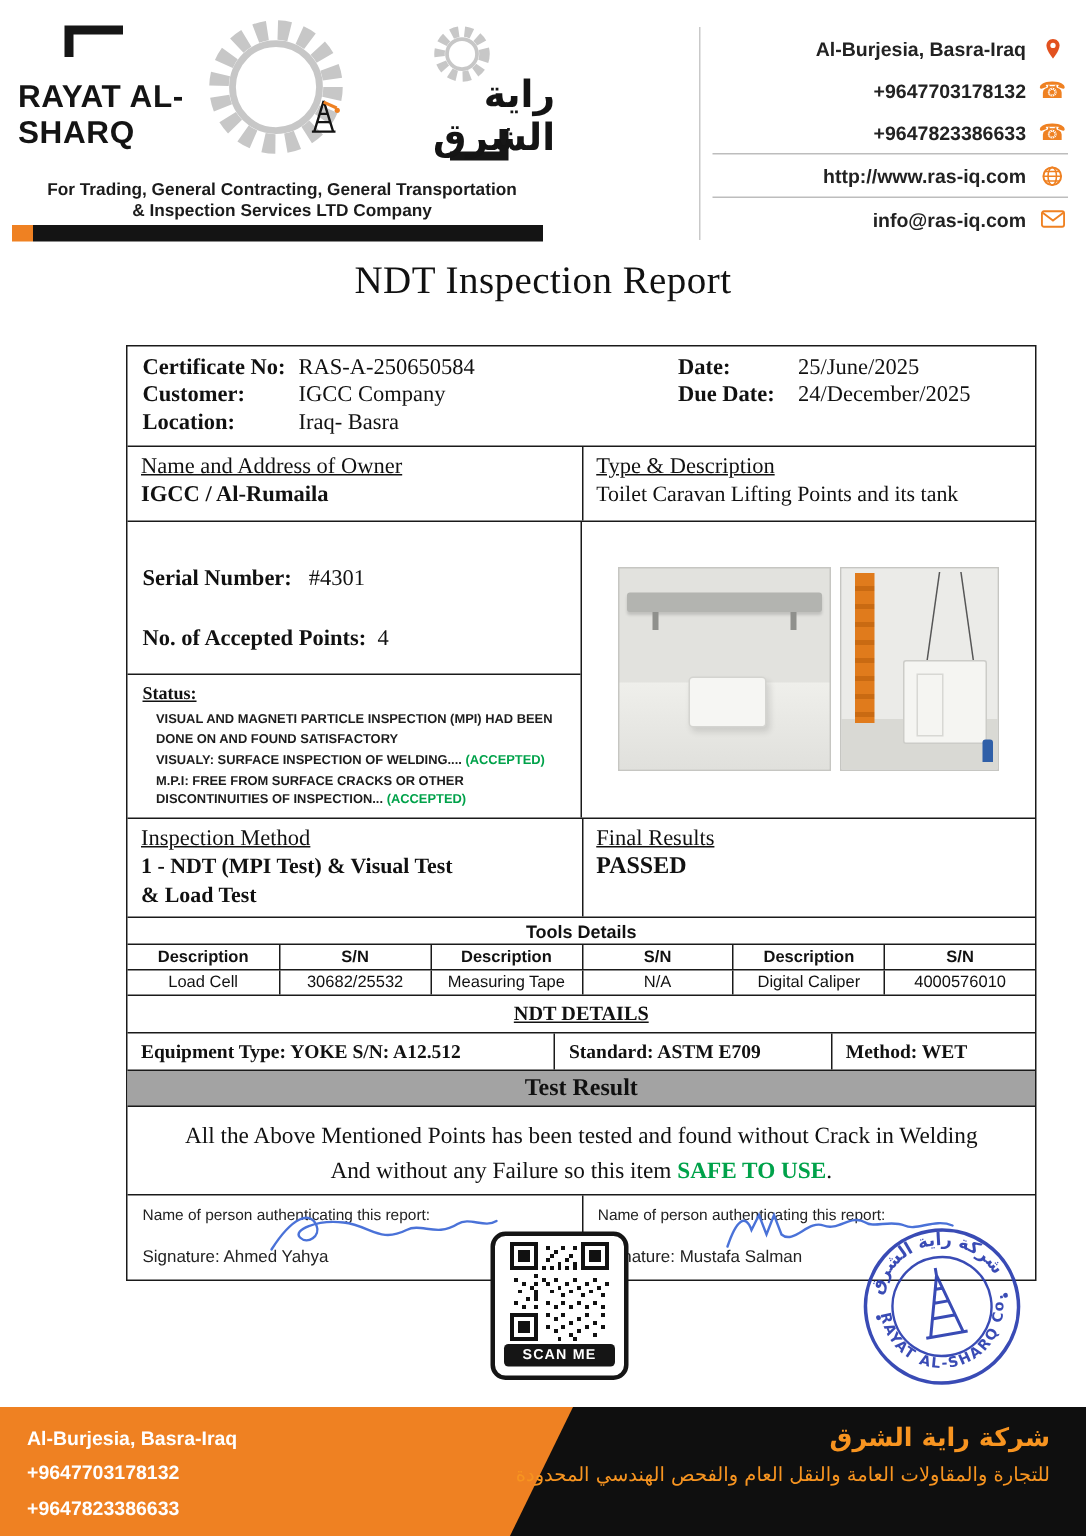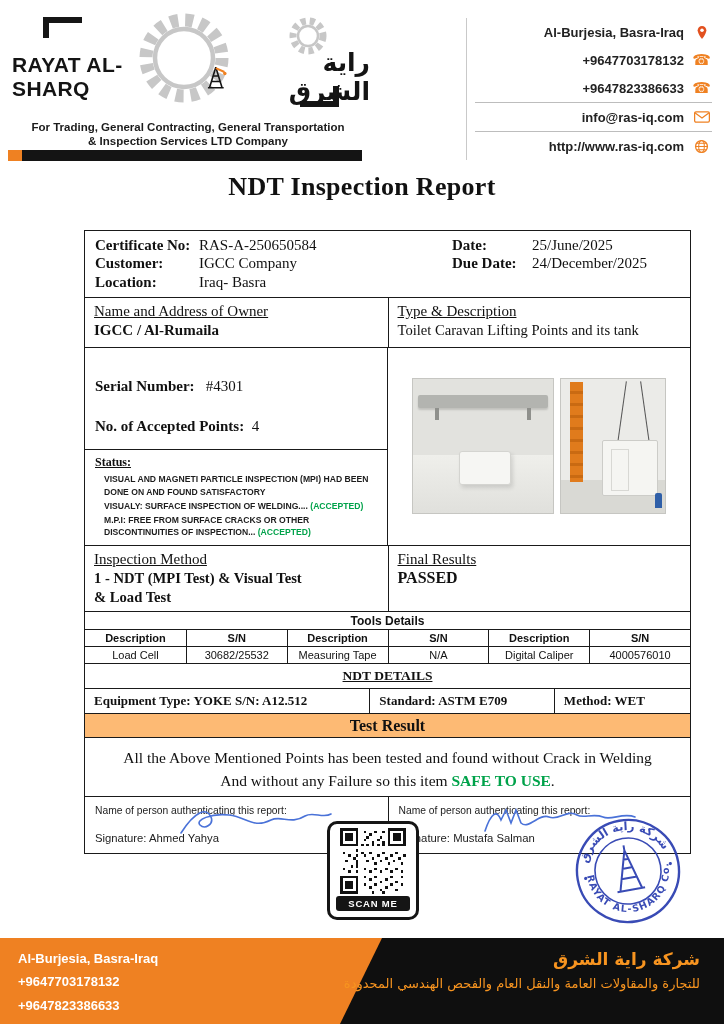--- a/index.html
+++ b/index.html
@@ -18,21 +18,21 @@
   .band { position:absolute; left:8px; top:150px; width:354px; height:11px;
           background:linear-gradient(90deg,#ef8122 0 14px,#141414 14px 100%); }
   .contacts { position:absolute; right:12px; top:18px; width:246px; border-left:1px solid #c9c9c9; padding-left:8px;
               font-family:"Liberation Sans",sans-serif; font-size:13px; font-weight:bold; color:#222; }
   .contact-row { display:flex; justify-content:flex-end; align-items:center; gap:9px; padding:5.5px 2px; }
   .contact-row.ruled { border-top:1px solid #bdbdbd; }
   .cicon { width:17px; height:17px; display:flex; align-items:center; justify-content:center; }
   .phone-glyph { color:#ef8122; font-family:"DejaVu Sans",sans-serif; font-size:15px; line-height:1; }
 
   .title { position:absolute; left:0; top:172px; width:100%; text-align:center;
-           font-size:26px; font-weight:bold; letter-spacing:.3px; }
+           font-size:26px; font-weight:normal; letter-spacing:.3px; }
 
   
   .doc { position:absolute; left:84px; top:230px; width:607px; border:1.6px solid #1a1a1a; background:#fff; font-size:15px; }
   .brow { border-bottom:1.4px solid #1a1a1a; }
   .row-a { display:flex; padding:5px 10px 6px; min-height:52px; }
   .row-a .lcol { flex:1; }
   .row-a .rcol { width:228px; }
   .fline { line-height:1.22; white-space:nowrap; }
   .lbl { font-weight:bold; display:inline-block; }
   .lbl.w1 { width:104px; } .lbl.w2 { width:80px; }
@@ -82,21 +82,21 @@
   .thead span { font-weight:bold; }
   .thead { border-bottom:1px solid #1a1a1a; }
 
   .ndt-title { text-align:center; font-weight:bold; font-size:13.5px; padding:4px 0; }
   .ndt-title span { text-decoration:underline; }
   .ndt-r1 { display:grid; grid-template-columns:47% 30.5% 22.5%; font-weight:bold; font-size:13px; }
   .ndt-r2 { display:grid; grid-template-columns:47% 53%; font-weight:bold; font-size:13px; }
   .ndt-r1>div,.ndt-r2>div { padding:4px 9px; border-left:1.4px solid #1a1a1a; }
   .ndt-r1>div:first-child,.ndt-r2>div:first-child { border-left:none; }
 
-  .tr-head { background:#fdba74; text-align:center; font-weight:bold; font-size:16px; padding:2.5px 0; }
+  .tr-head { background:#a3a3a3; text-align:center; font-weight:bold; font-size:16px; padding:2.5px 0; }
   .tr-body { text-align:center; font-size:15.5px; line-height:1.5; padding:8px 26px 3px; }
   .safe { color:#00a24a; font-weight:bold; }
 
   .row-m { display:flex; min-height:56px; }
   .sigcell { width:50%; position:relative; padding:8px 10px 10px; font-family:"Liberation Sans",sans-serif; }
   .sigcell .slabel { font-size:10.3px; color:#222; }
   .sigcell .sname { position:absolute; left:10px; bottom:9px; font-size:11.3px; color:#222; }
   .sig-curve { position:absolute; top:8px; left:92px; }
 
   
@@ -162,35 +162,35 @@
     </div>
     <div class="contact-row">
       <span>+9647703178132</span>
       <span class="cicon phone-glyph">☎</span>
     </div>
     <div class="contact-row">
       <span>+9647823386633</span>
       <span class="cicon phone-glyph">☎</span>
     </div>
     <div class="contact-row ruled">
-      <span>info@ras-iq.com</span>
-      <span class="cicon">
-        <svg width="16" height="12" viewBox="0 0 18 13">
-            <rect x="0.7" y="0.7" width="16.6" height="11.6" rx="1.5" fill="none" stroke="#ef8122" stroke-width="1.4"></rect>
-            <path d="M1 1.6l8 6 8-6" fill="none" stroke="#ef8122" stroke-width="1.4"></path>
-          </svg>
-      </span>
-    </div>
-    <div class="contact-row ruled">
       <span>http://www.ras-iq.com</span>
       <span class="cicon">
         <svg width="15" height="15" viewBox="0 0 16 16">
             <circle cx="8" cy="8" r="6.3" fill="none" stroke="#ef8122" stroke-width="1.4"></circle>
             <ellipse cx="8" cy="8" rx="3" ry="6.3" fill="none" stroke="#ef8122" stroke-width="1.1"></ellipse>
             <path d="M1.7 8h12.6M2.7 4.6h10.6M2.7 11.4h10.6" stroke="#ef8122" stroke-width="1.1" fill="none"></path>
+          </svg>
+      </span>
+    </div>
+    <div class="contact-row ruled">
+      <span>info@ras-iq.com</span>
+      <span class="cicon">
+        <svg width="16" height="12" viewBox="0 0 18 13">
+            <rect x="0.7" y="0.7" width="16.6" height="11.6" rx="1.5" fill="none" stroke="#ef8122" stroke-width="1.4"></rect>
+            <path d="M1 1.6l8 6 8-6" fill="none" stroke="#ef8122" stroke-width="1.4"></path>
           </svg>
       </span>
     </div>
   </div>
 
   <div class="title">NDT Inspection Report</div>
 
   <div class="doc">
 
     <div class="row-a brow">

